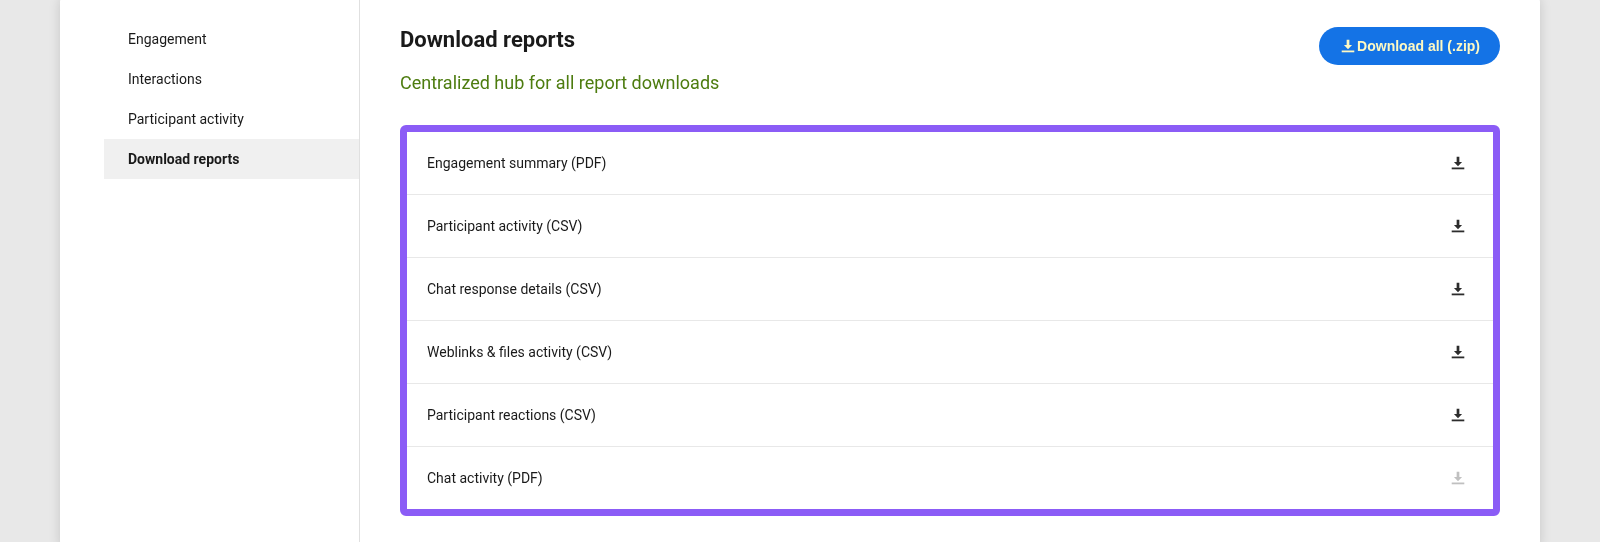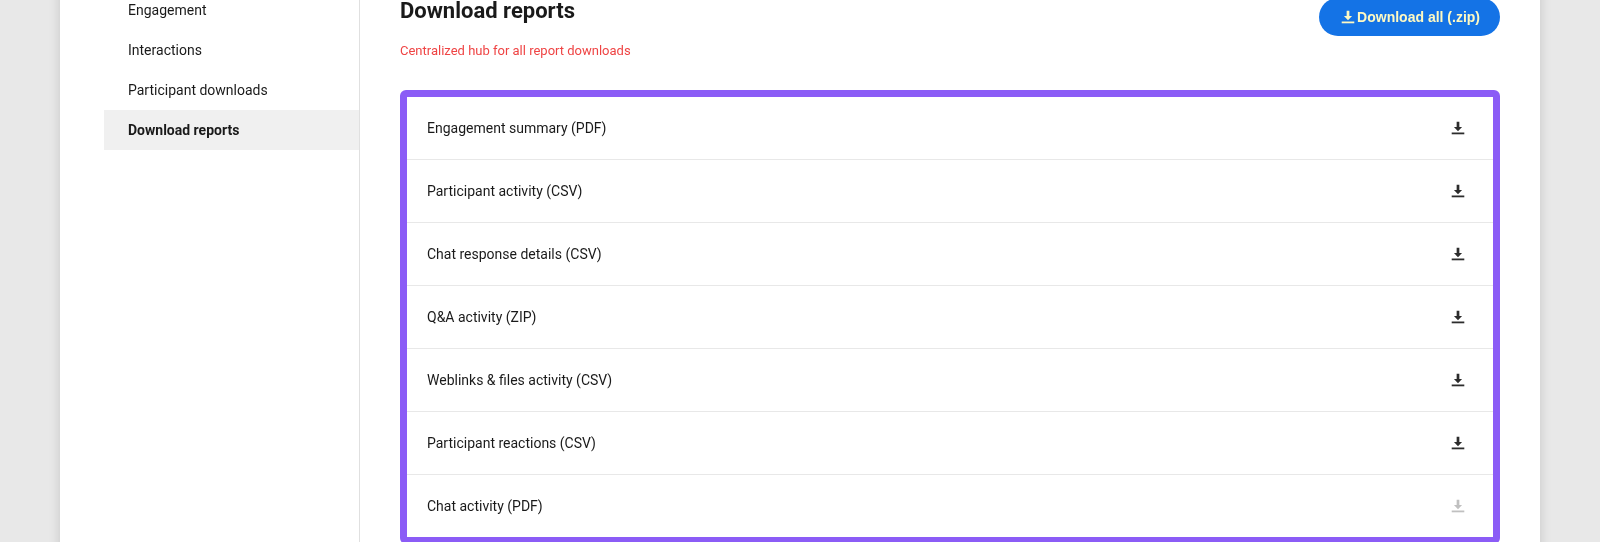--- a/index.html
+++ b/index.html
@@ -71,22 +71,22 @@
     }
 
     .page-title {
       font-size: 22px;
       font-weight: 700;
       color: #1a1a1a;
       margin-bottom: 4px;
     }
 
     .page-subtitle {
-      font-size: 13px;
-      color: #ef4444;
+      font-size: 18px;
+      color: #4d7c0f;
       margin-top: 20px;
     }
 
     .download-all-btn {
       display: flex;
       align-items: center;
       gap: 0;
       background-color: #1473e6;
       color: #fef9c3;
       border: none;
@@ -153,21 +153,21 @@
   </style>
 </head>
 <body>
 
 <div class="main-container">
 
   <nav class="sidebar">
     <div id="sidebar-items-container">
         <div class="sidebar-item">Engagement</div>
         <div class="sidebar-item">Interactions</div>
-        <div class="sidebar-item">Participant downloads</div>
+        <div class="sidebar-item">Participant activity</div>
         <div class="sidebar-item active">Download reports</div>
       </div>
   </nav>
 
   <main class="main-content">
     <div class="header-row">
       <div>
         <div class="page-title">Download reports</div>
         <div class="page-subtitle">Centralized hub for all report downloads</div>
       </div>
@@ -202,29 +202,20 @@
         <div class="report-row">
           <span class="report-name">Chat response details (CSV)</span>
           <button class="download-icon-btn">
       <svg class="dl-icon" viewBox="0 0 20 20" fill="currentColor">
         <path d="M10 13.5l-4.5-4.5h3V3h3v6h3L10 13.5z"></path>
         <path d="M3 15h14v2H3v-2z"></path>
       </svg>
     </button>
         </div>
         <div class="report-row">
-          <span class="report-name">Q&amp;A activity (ZIP)</span>
-          <button class="download-icon-btn">
-      <svg class="dl-icon" viewBox="0 0 20 20" fill="currentColor">
-        <path d="M10 13.5l-4.5-4.5h3V3h3v6h3L10 13.5z"></path>
-        <path d="M3 15h14v2H3v-2z"></path>
-      </svg>
-    </button>
-        </div>
-        <div class="report-row">
           <span class="report-name">Weblinks &amp; files activity (CSV)</span>
           <button class="download-icon-btn">
       <svg class="dl-icon" viewBox="0 0 20 20" fill="currentColor">
         <path d="M10 13.5l-4.5-4.5h3V3h3v6h3L10 13.5z"></path>
         <path d="M3 15h14v2H3v-2z"></path>
       </svg>
     </button>
         </div>
         <div class="report-row">
           <span class="report-name">Participant reactions (CSV)</span>

